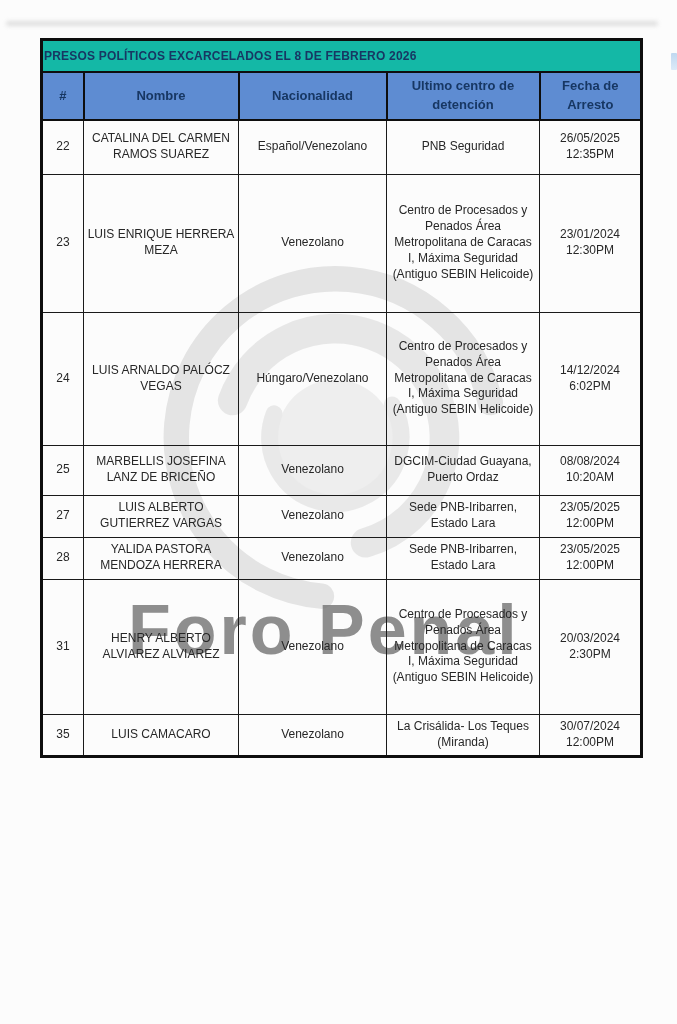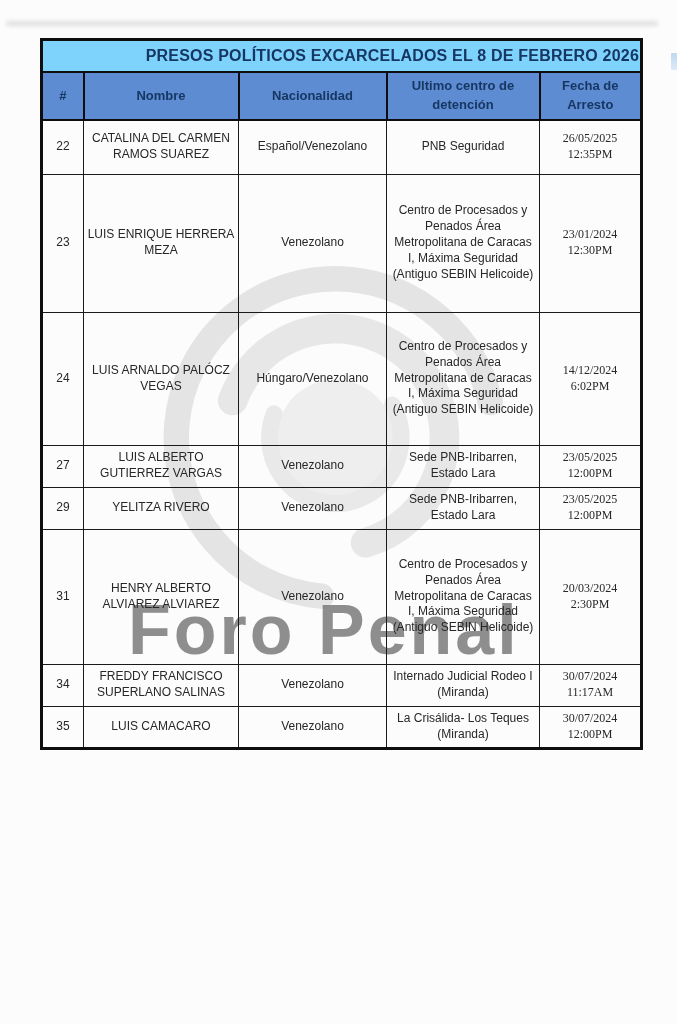--- a/index.html
+++ b/index.html
@@ -30,37 +30,37 @@
   }
 
   table.doc{
     position:absolute;left:40px;top:38px;width:600px;z-index:2;
     border-collapse:collapse;table-layout:fixed;
     border:3px solid #0e0e0e;
     background:transparent;
   }
   .doc td,.doc th{border:1.4px solid #1a1a1a;overflow:hidden;}
   .title-row td{
-    background:#7dd3fc;color:#173763;
-    font-weight:bold;font-size:16px;text-align:right;
+    background:#14b8a6;color:#173763;
+    font-weight:bold;font-size:12px;text-align:left;
     height:28px;border:2.5px solid #0e0e0e;
     letter-spacing:.2px;
   }
   .header-row th{
     background:#5e8cd2;color:#173763;
     font-weight:bold;font-size:13px;text-align:center;vertical-align:middle;
     height:44px;line-height:1.45;border:2.5px solid #0e0e0e;padding:1px 2px;
   }
   .doc tbody td{
     font-size:12px;color:#272727;background:transparent;
     text-align:center;vertical-align:middle;
     padding:2px 3px;line-height:1.32;
   }
   .doc tbody tr:first-child td{border-top:2.5px solid #0e0e0e;}
-  .fecha span{display:block;font-family:Liberation Serif, serif;}
+  .fecha span{display:block;}
 </style>
 </head>
 <body>
 
 <div class="page">
 
   <div class="top-smudge"></div>
   <div class="edge-mark"></div>
 
   <div class="wm-logo">
@@ -119,61 +119,61 @@
       <tr style="height:133px">
         <td>24</td>
         <td>LUIS ARNALDO PALÓCZ VEGAS</td>
         <td>Húngaro/Venezolano</td>
         <td>Centro de Procesados y Penados Área Metropolitana de Caracas I, Máxima Seguridad (Antiguo SEBIN Helicoide)</td>
         <td class="fecha">
             <span>14/12/2024</span>
             <span>6:02PM</span>
           </td>
       </tr>
+      <tr style="height:50px">
+        <td>25</td>
+        <td>MARBELLIS JOSEFINA LANZ DE BRICEÑO</td>
+        <td>Venezolano</td>
+        <td>DGCIM-Ciudad Guayana, Puerto Ordaz</td>
+        <td class="fecha">
+            <span>08/08/2024</span>
+            <span>10:20AM</span>
+          </td>
+      </tr>
       <tr style="height:42px">
         <td>27</td>
         <td>LUIS ALBERTO GUTIERREZ VARGAS</td>
         <td>Venezolano</td>
         <td>Sede PNB-Iribarren, Estado Lara</td>
         <td class="fecha">
             <span>23/05/2025</span>
             <span>12:00PM</span>
           </td>
       </tr>
       <tr style="height:42px">
-        <td>29</td>
-        <td>YELITZA RIVERO</td>
+        <td>28</td>
+        <td>YALIDA PASTORA MENDOZA HERRERA</td>
         <td>Venezolano</td>
         <td>Sede PNB-Iribarren, Estado Lara</td>
         <td class="fecha">
             <span>23/05/2025</span>
             <span>12:00PM</span>
           </td>
       </tr>
       <tr style="height:135px">
         <td>31</td>
         <td>HENRY ALBERTO ALVIAREZ ALVIAREZ</td>
         <td>Venezolano</td>
         <td>Centro de Procesados y Penados Área Metropolitana de Caracas I, Máxima Seguridad (Antiguo SEBIN Helicoide)</td>
         <td class="fecha">
             <span>20/03/2024</span>
             <span>2:30PM</span>
           </td>
       </tr>
       <tr style="height:42px">
-        <td>34</td>
-        <td>FREDDY FRANCISCO SUPERLANO SALINAS</td>
-        <td>Venezolano</td>
-        <td>Internado Judicial Rodeo I (Miranda)</td>
-        <td class="fecha">
-            <span>30/07/2024</span>
-            <span>11:17AM</span>
-          </td>
-      </tr>
-      <tr style="height:42px">
         <td>35</td>
         <td>LUIS CAMACARO</td>
         <td>Venezolano</td>
         <td>La Crisálida- Los Teques (Miranda)</td>
         <td class="fecha">
             <span>30/07/2024</span>
             <span>12:00PM</span>
           </td>
       </tr>
     </tbody>

